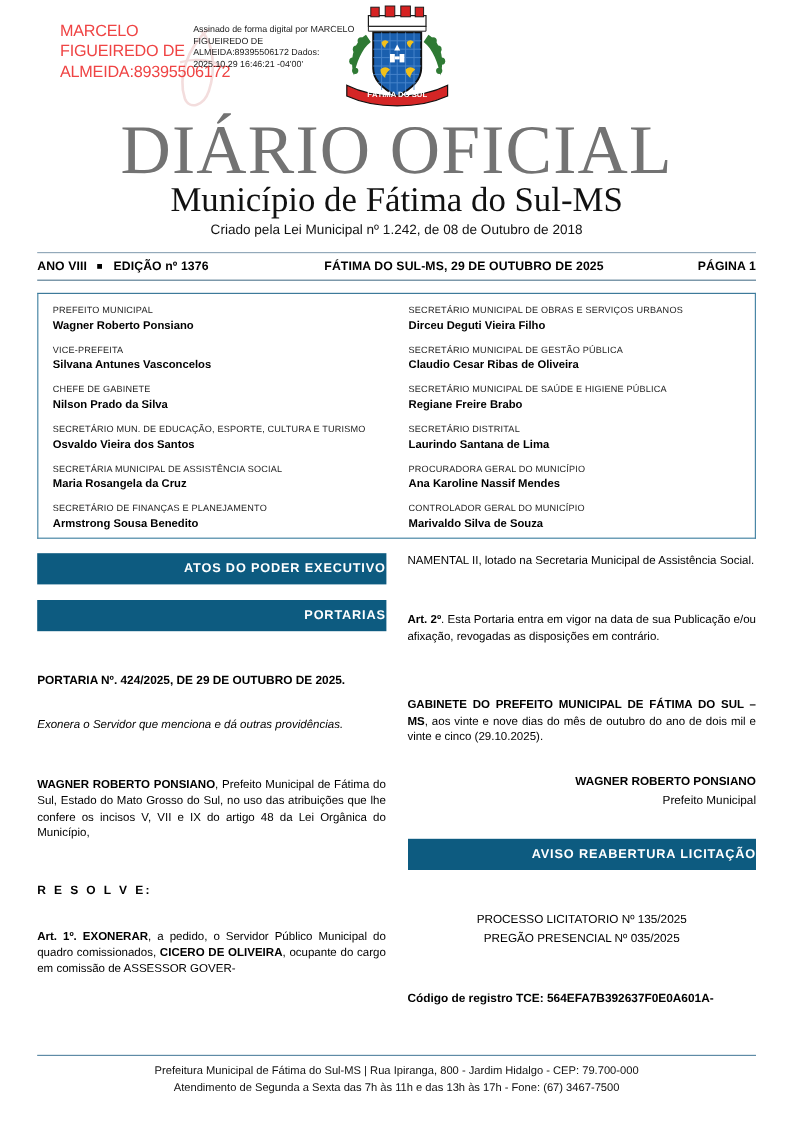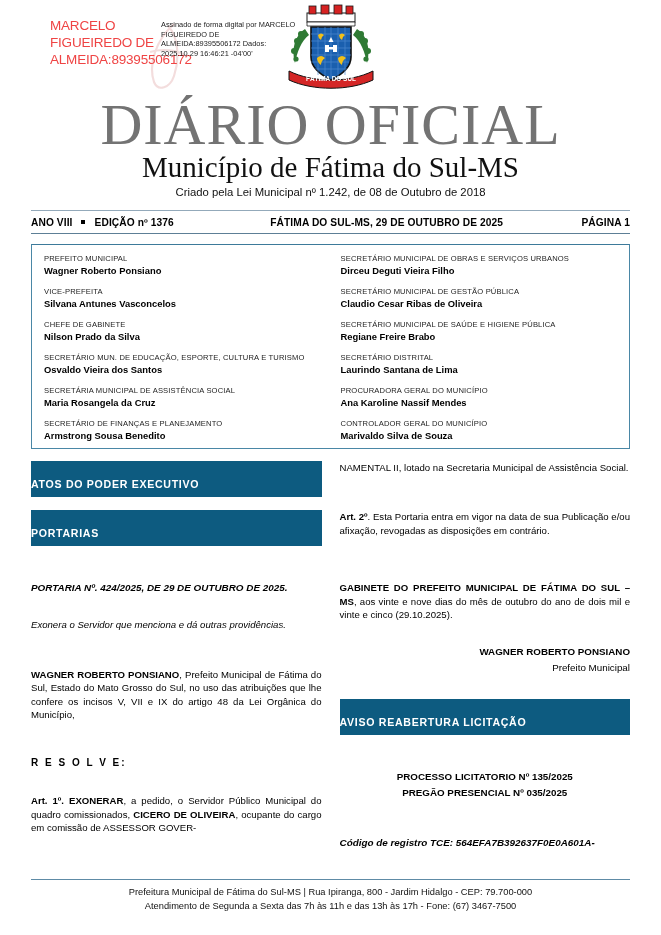--- a/index.html
+++ b/index.html
@@ -173,54 +173,53 @@
     gap: 18px;
   }
   .col {
     width: 291px;
     box-sizing: border-box;
   }
 
   .blue-bar {
     background: #0d5b80;
     color: #ffffff;
-    text-align: left;
+    text-align: right;
     font-size: 10.6px;
     font-weight: bold;
     letter-spacing: 0.7px;
-    padding: 17px 0 7px 0;
+    padding: 7px 0 7px 0;
     line-height: 12px;
     margin-bottom: 13px;
   }
 
   p.body {
     font-size: 9.6px;
     line-height: 13.4px;
     text-align: justify;
     margin: 0 0 14px 0;
     color: #000;
   }
   p.body.ital { font-style: italic; }
   p.heading {
     font-size: 9.9px;
     font-weight: bold;
     margin: 0 0 14px 0;
     line-height: 13.4px;
-    font-style: italic;
   }
   p.resolve {
     font-size: 10px;
     font-weight: bold;
     letter-spacing: 2px;
     margin: 0 0 16px 0;
   }
   p.center {
     text-align: center;
     font-size: 9.8px;
-    font-weight: bold;
+    font-weight: normal;
     line-height: 14px;
     margin: 0 0 14px 0;
   }
   p.right {
     text-align: right;
     font-size: 9.8px;
     line-height: 14px;
     margin: 0 0 14px 0;
   }
   .b { font-weight: bold; }

